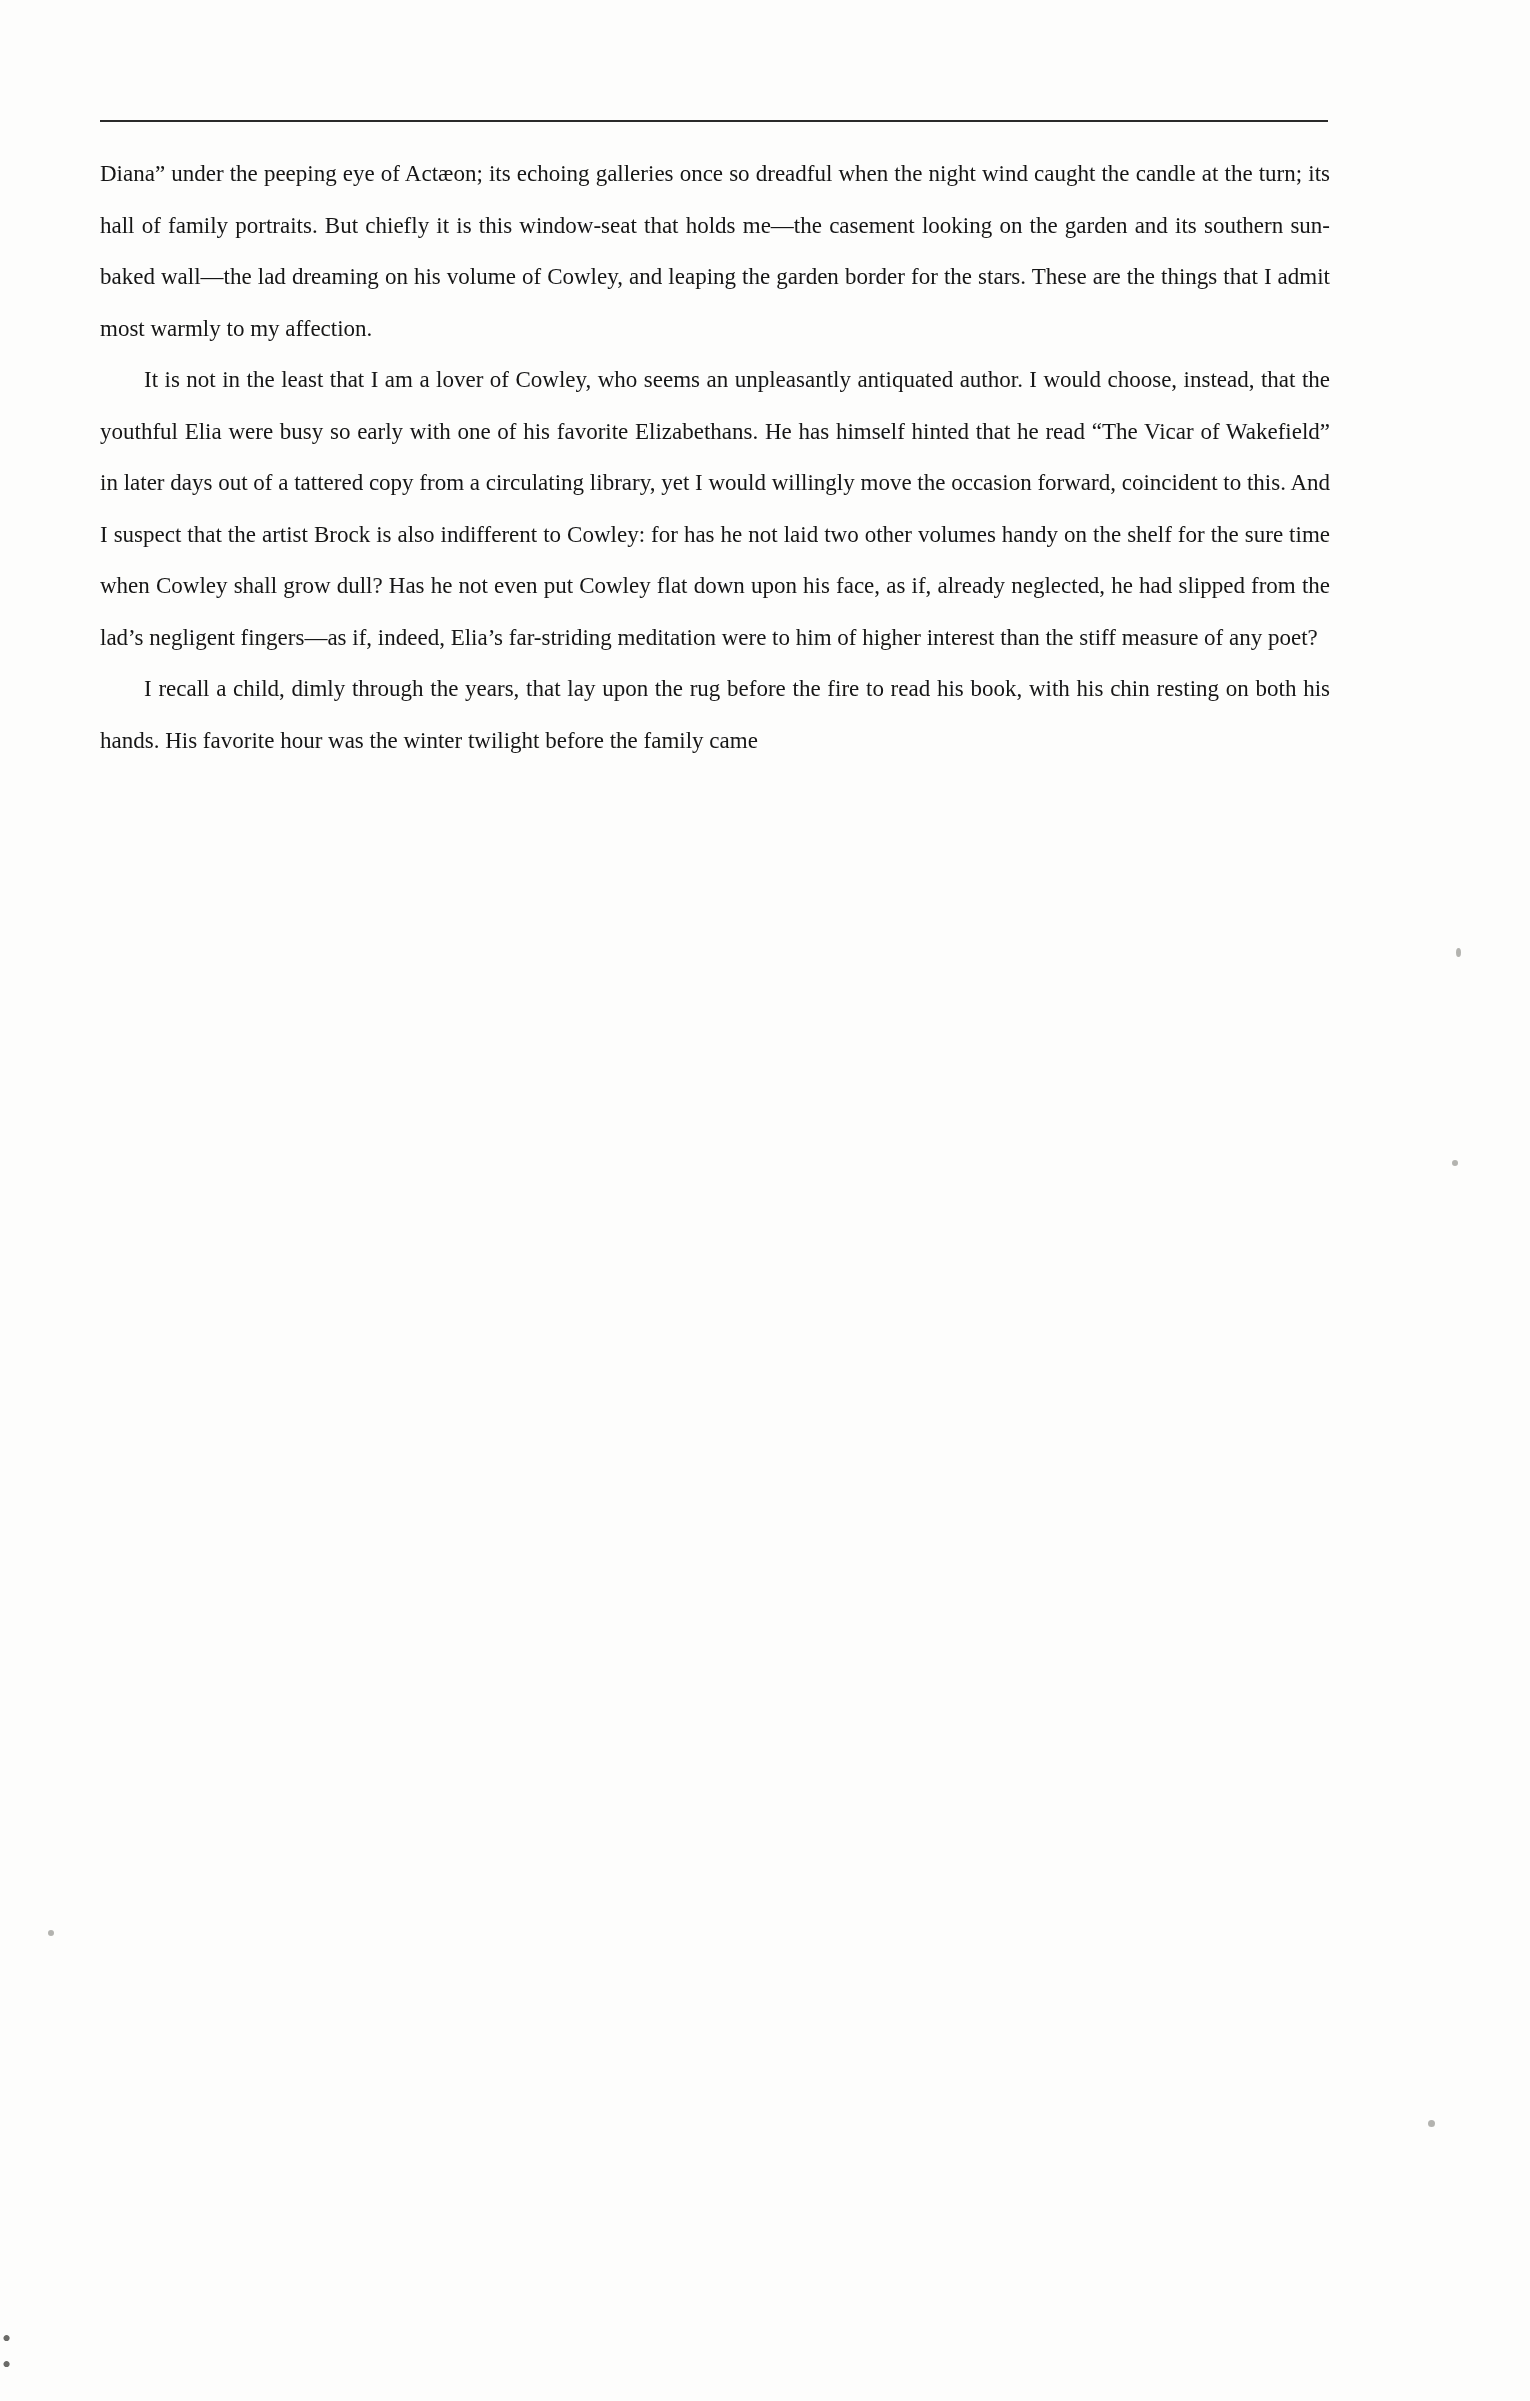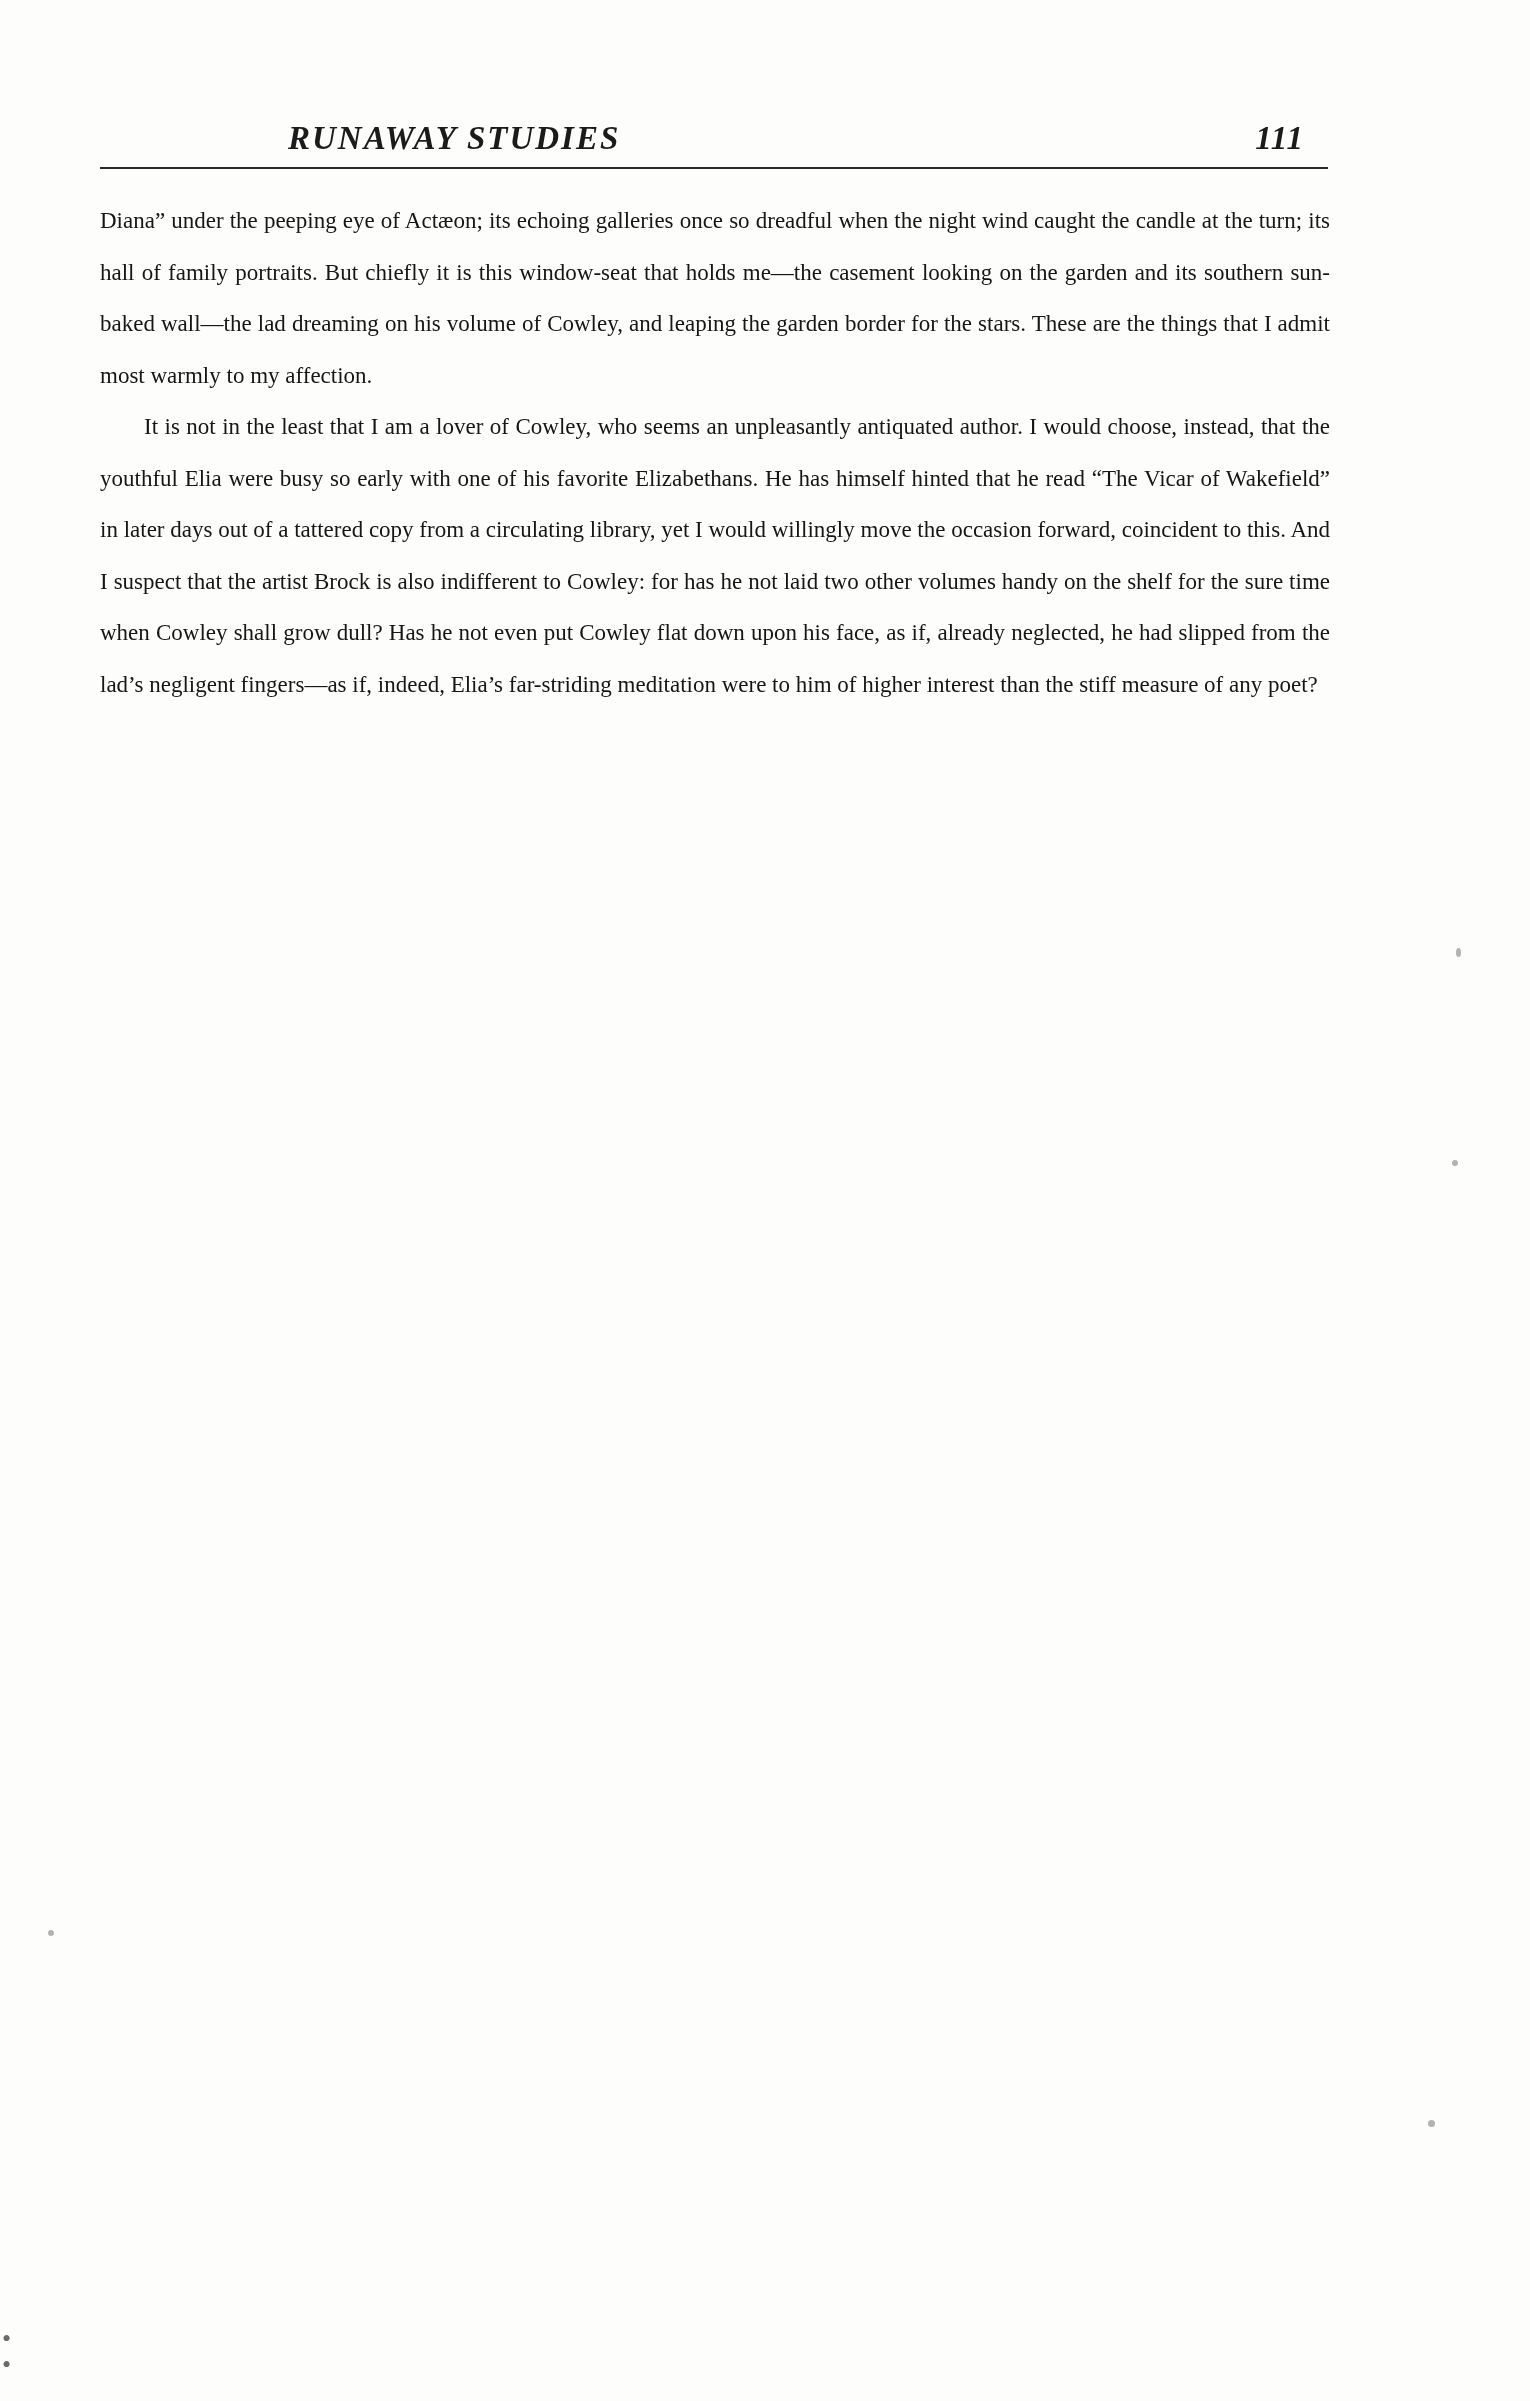--- a/index.html
+++ b/index.html
@@ -102,30 +102,27 @@
     line-height: 18px;
   }
 </style>
 </head>
 <body>
 
 <div class="page">
 
   <div class="content">
 
-    <div class="running-head">
-      <div class="title">RUNAWAY STUDIES</div>
-      <div class="folio">111</div>
-    </div>
 
     <div class="rule"></div>
 
     <div class="body-text">
       <p>Diana” under the peeping eye of Actæon; its echoing galleries once so dreadful when the night wind caught the candle at the turn; its hall of family portraits. But chiefly it is this window-seat that holds me—the casement looking on the garden and its southern sun-baked wall—the lad dreaming on his volume of Cowley, and leaping the garden border for the stars. These are the things that I admit most warmly to my affection.</p>
       <p class="indent">It is not in the least that I am a lover of Cowley, who seems an unpleasantly antiquated author.  I would choose, instead, that the youthful Elia were busy so early with one of his favorite Elizabethans. He has himself hinted that he read “The Vicar of Wakefield” in later days out of a tattered copy from a circulating library, yet I would willingly move the occasion forward, coincident to this.  And I suspect that the artist Brock is also indifferent to Cowley: for has he not laid two other volumes handy on the shelf for the sure time when Cowley shall grow dull? Has he not even put Cowley flat down upon his face, as if, already neglected, he had slipped from the lad’s negligent fingers—as if, indeed, Elia’s far-striding meditation were to him of higher interest than the stiff measure of any poet?</p>
+      <p class="indent">I recall a child, dimly through the years, that lay upon the rug before the fire to read his book, with his chin resting on both his hands.  His favorite hour was the winter twilight before the family came</p>
     </div>
 
   </div>
 
   <div class="speck" style="left:1456px; top:948px; width:5px; height:9px;"></div>
   <div class="speck" style="left:1452px; top:1160px; width:6px; height:6px;"></div>
   <div class="speck" style="left:1428px; top:2120px; width:7px; height:7px;"></div>
   <div class="speck" style="left:48px; top:1930px; width:6px; height:6px;"></div>
 
   <div class="edge-mark" style="top:2330px;">•</div>

